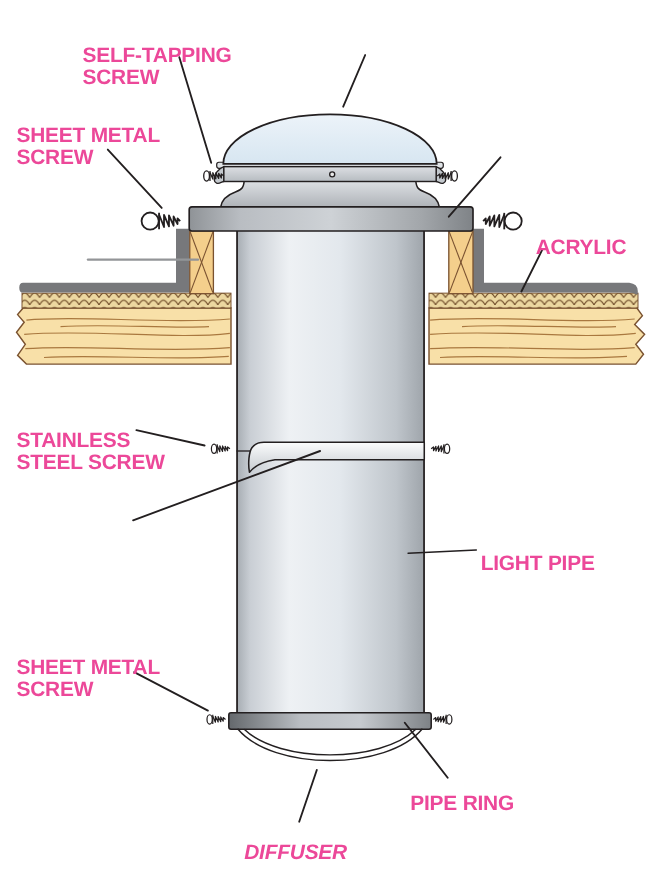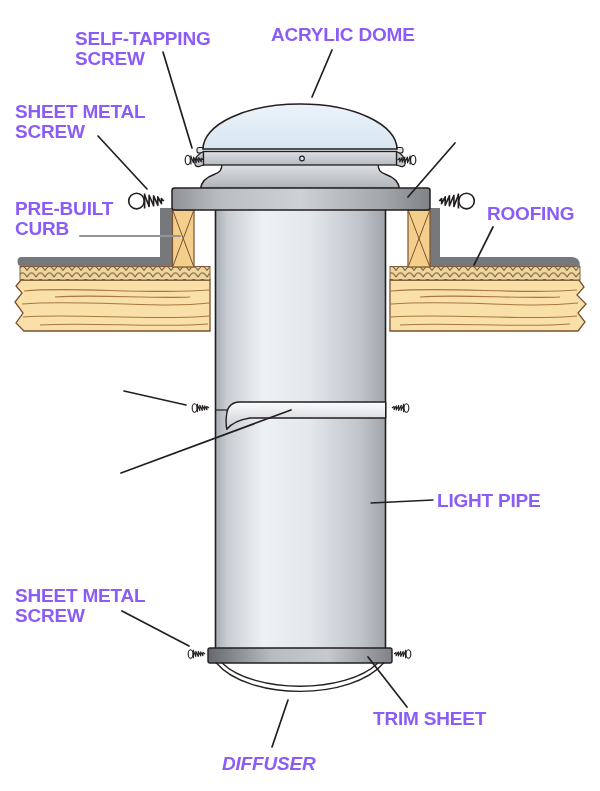--- a/index.html
+++ b/index.html
@@ -4,21 +4,21 @@
 <style>
   html,body { margin:0; padding:0; background:#ffffff; }
   .stage {
     position:relative; width:600px; height:791px; background:#ffffff;
     font-family:"Liberation Sans", sans-serif; overflow:hidden;
   }
   .stage svg { position:absolute; left:0; top:0; }
   .label {
     position:absolute;
     font-weight:bold; font-size:19px; line-height:20px;
-    color:#8b5cf6; white-space:pre-line; letter-spacing:-0.2px;
+    color:#ec4899; white-space:pre-line; letter-spacing:-0.2px;margin-top:12px;
   }
 </style>
 </head>
 <body>
 
 <div class="stage">
 
 <svg width="600" height="791" viewBox="0 0 600 791" xmlns="http://www.w3.org/2000/svg">
   <defs>
     <linearGradient id="gDome" x1="0" y1="0" x2="0" y2="1">
@@ -161,25 +161,24 @@
     <line x1="121" y1="473" x2="291" y2="410"></line>
     <line x1="371" y1="503" x2="433" y2="500" stroke-width="1.4"></line>
     <line x1="122" y1="611" x2="189" y2="646"></line>
     <line x1="368" y1="657" x2="407" y2="707"></line>
     <line x1="288" y1="700" x2="272" y2="747"></line>
   </g>
 </svg>
 
 <div class="label" style="left:75px;  top:29px;">SELF-TAPPING
 SCREW</div>
-<div class="label" style="left:271px; top:25px;">ACRYLIC DOME</div>
 <div class="label" style="left:15px;  top:102px;">SHEET METAL
 SCREW</div>
-<div class="label" style="left:15px;  top:199px;">PRE-BUILT
-CURB</div>
-<div class="label" style="left:487px; top:204px;">ROOFING</div>
+<div class="label" style="left:487px; top:204px;">ACRYLIC</div>
+<div class="label" style="left:15px;  top:379px;">STAINLESS
+STEEL SCREW</div>
 <div class="label" style="left:437px; top:491px;text-align:center;">LIGHT PIPE</div>
 <div class="label" style="left:15px;  top:586px;">SHEET METAL
 SCREW</div>
-<div class="label" style="left:373px; top:709px;">TRIM SHEET</div>
+<div class="label" style="left:373px; top:709px;">PIPE RING</div>
 <div class="label" style="left:222px; top:754px;font-style:italic;">DIFFUSER</div>
 
 </div>
 
 </body></html>

